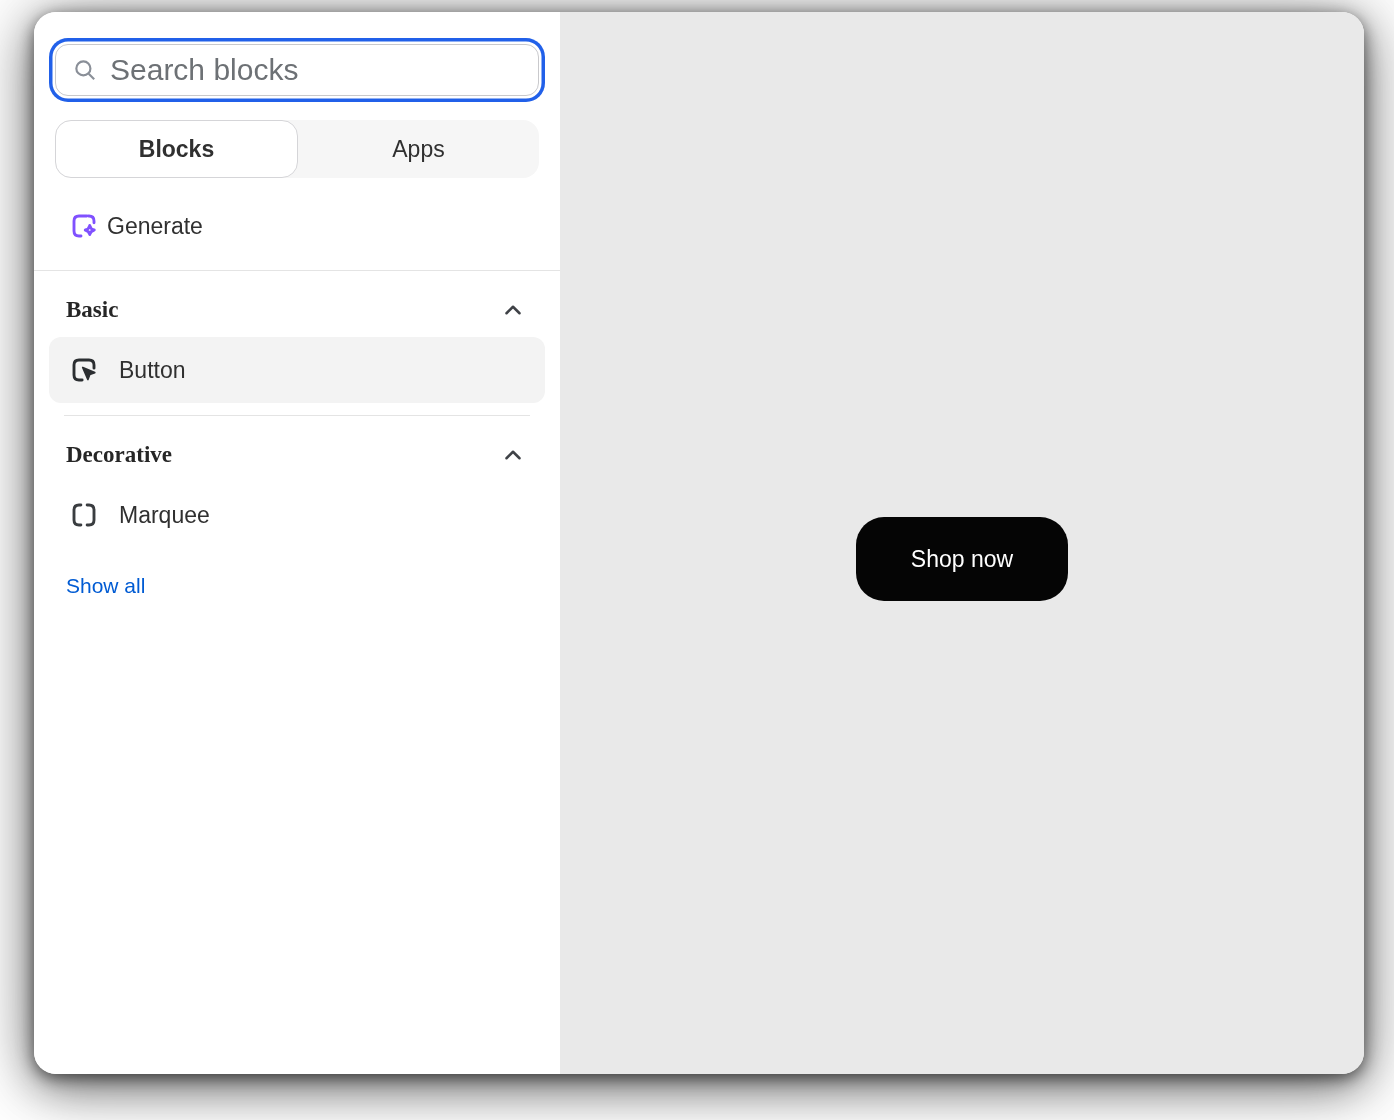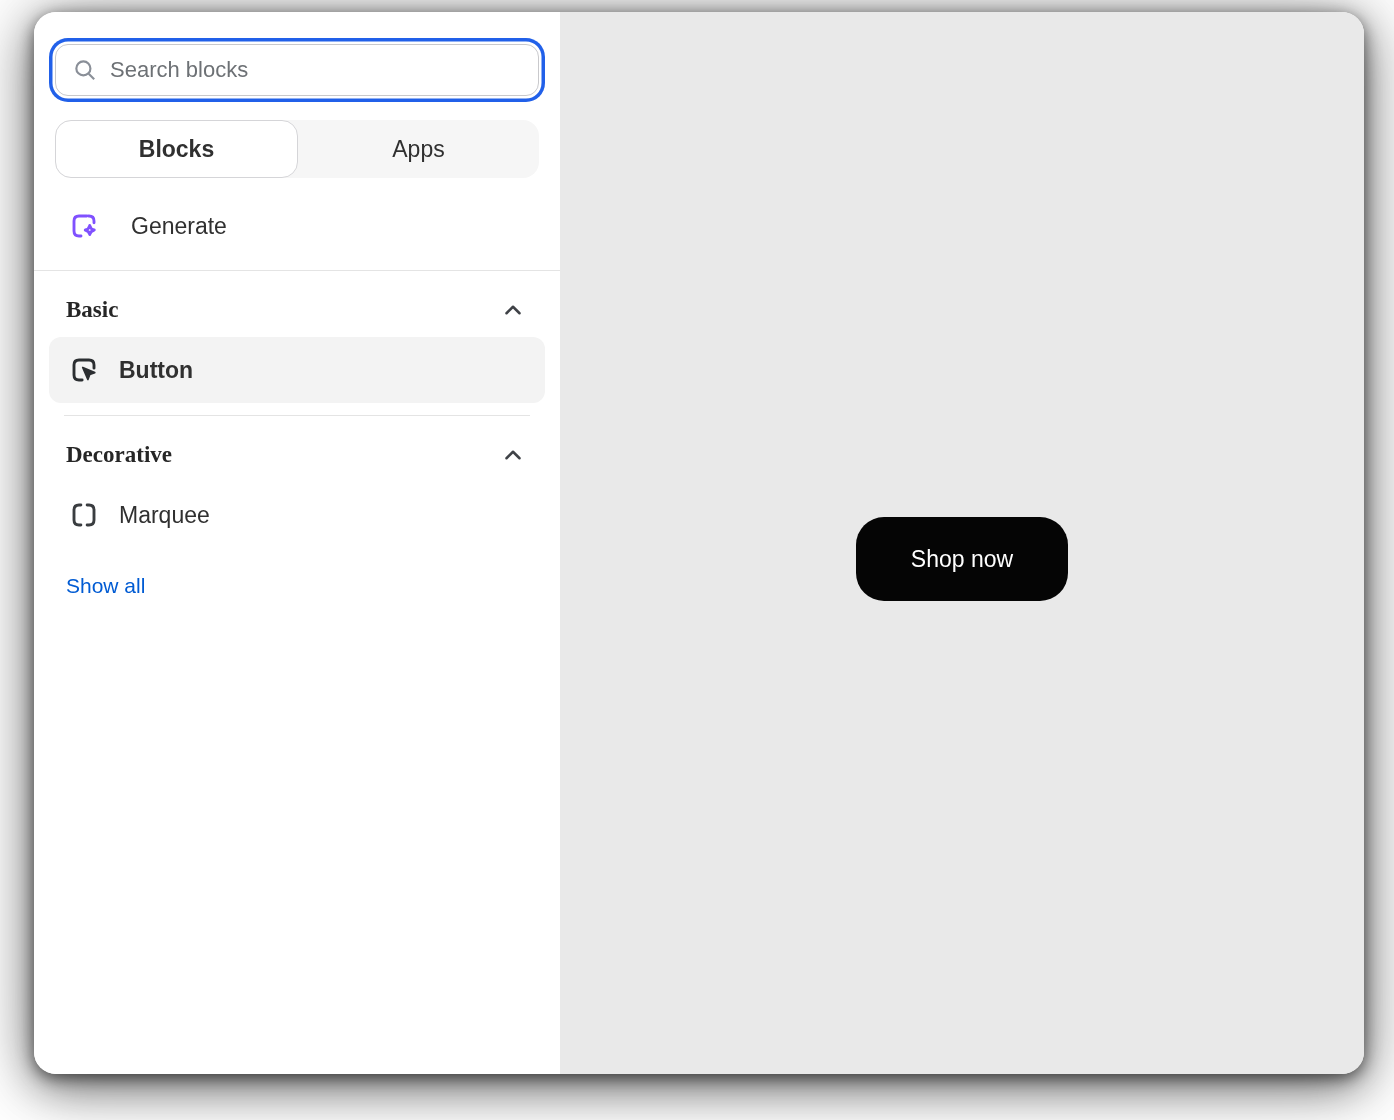--- a/index.html
+++ b/index.html
@@ -14,39 +14,39 @@
 
   
   .sidebar { width:526px; background:#ffffff; display:flex; flex-direction:column; padding-top:18px; flex:none; }
 
   .search-wrap { padding:8px 21px 0 21px; }
   .search-field {
     height:52px; margin:6px 0; border:1.5px solid #c9c9cc; border-radius:13px;
     background:#fff; display:flex; align-items:center; padding:0 16px; gap:12px;
     box-shadow:0 0 0 2.5px #ffffff, 0 0 0 6px #2160e9;
   }
-  .search-placeholder { color:#6d7175; font-size:22px; }
+  .search-placeholder { color:#6d7175; font-size:30px; }
 
   .tabs { margin:18px 21px 0 21px; height:58px; background:#f6f6f6; border-radius:16px; display:flex; }
   .tab { flex:1; display:flex; align-items:center; justify-content:center; font-size:23px; color:#303030; border-radius:16px; cursor:pointer; }
   .tab.selected { background:#ffffff; border:1.5px solid #d5d5d8; font-weight:700; }
 
-  .generate-row { margin:20px 15px 0 15px; height:56px; display:flex; align-items:center; gap:32px; padding:0 20px; border-radius:12px; cursor:pointer; }
+  .generate-row { margin:20px 15px 0 15px; height:56px; display:flex; align-items:center; gap:8px; padding:0 20px; border-radius:12px; cursor:pointer; }
   .row-label { font-size:23px; color:#303030; }
 
   .divider-full { margin-top:16px; border-top:1.5px solid #e4e4e4; }
   .divider-inset { margin:12px 30px 0 30px; border-top:1.5px solid #e4e4e4; }
 
   .section-header { margin:26px 34px 0 32px; display:flex; align-items:center; justify-content:space-between; cursor:pointer; }
   .section-title { font-size:23px; font-weight:700; color:#262626;font-family:Liberation Serif, serif; }
 
   .rows { padding:0 15px; }
   .item-row { height:66px; margin-top:14px; display:flex; align-items:center; gap:20px; padding:0 20px; border-radius:12px; cursor:pointer; }
   .item-row.selected { background:#f3f3f3; }
-  .item-row.selected .row-label { font-weight:700; }
+  .item-row.selected .row-label { font-weight:400; }
 
   .show-all { margin:26px 0 0 32px; font-size:21px; color:#005bd3; cursor:pointer; width:max-content; }
 
   
   .canvas { flex:1; background:#e9e9e9; position:relative; }
   .shop-pill {
     position:absolute; left:50%; top:547px; transform:translate(-50%,-50%);
     min-width:212px; height:84px; padding:11px 44px; background:#050505; color:#ffffff;
     border:none; border-radius:28px; font-size:23px; font-family:inherit; cursor:pointer;
     display:flex; align-items:center; justify-content:center;

